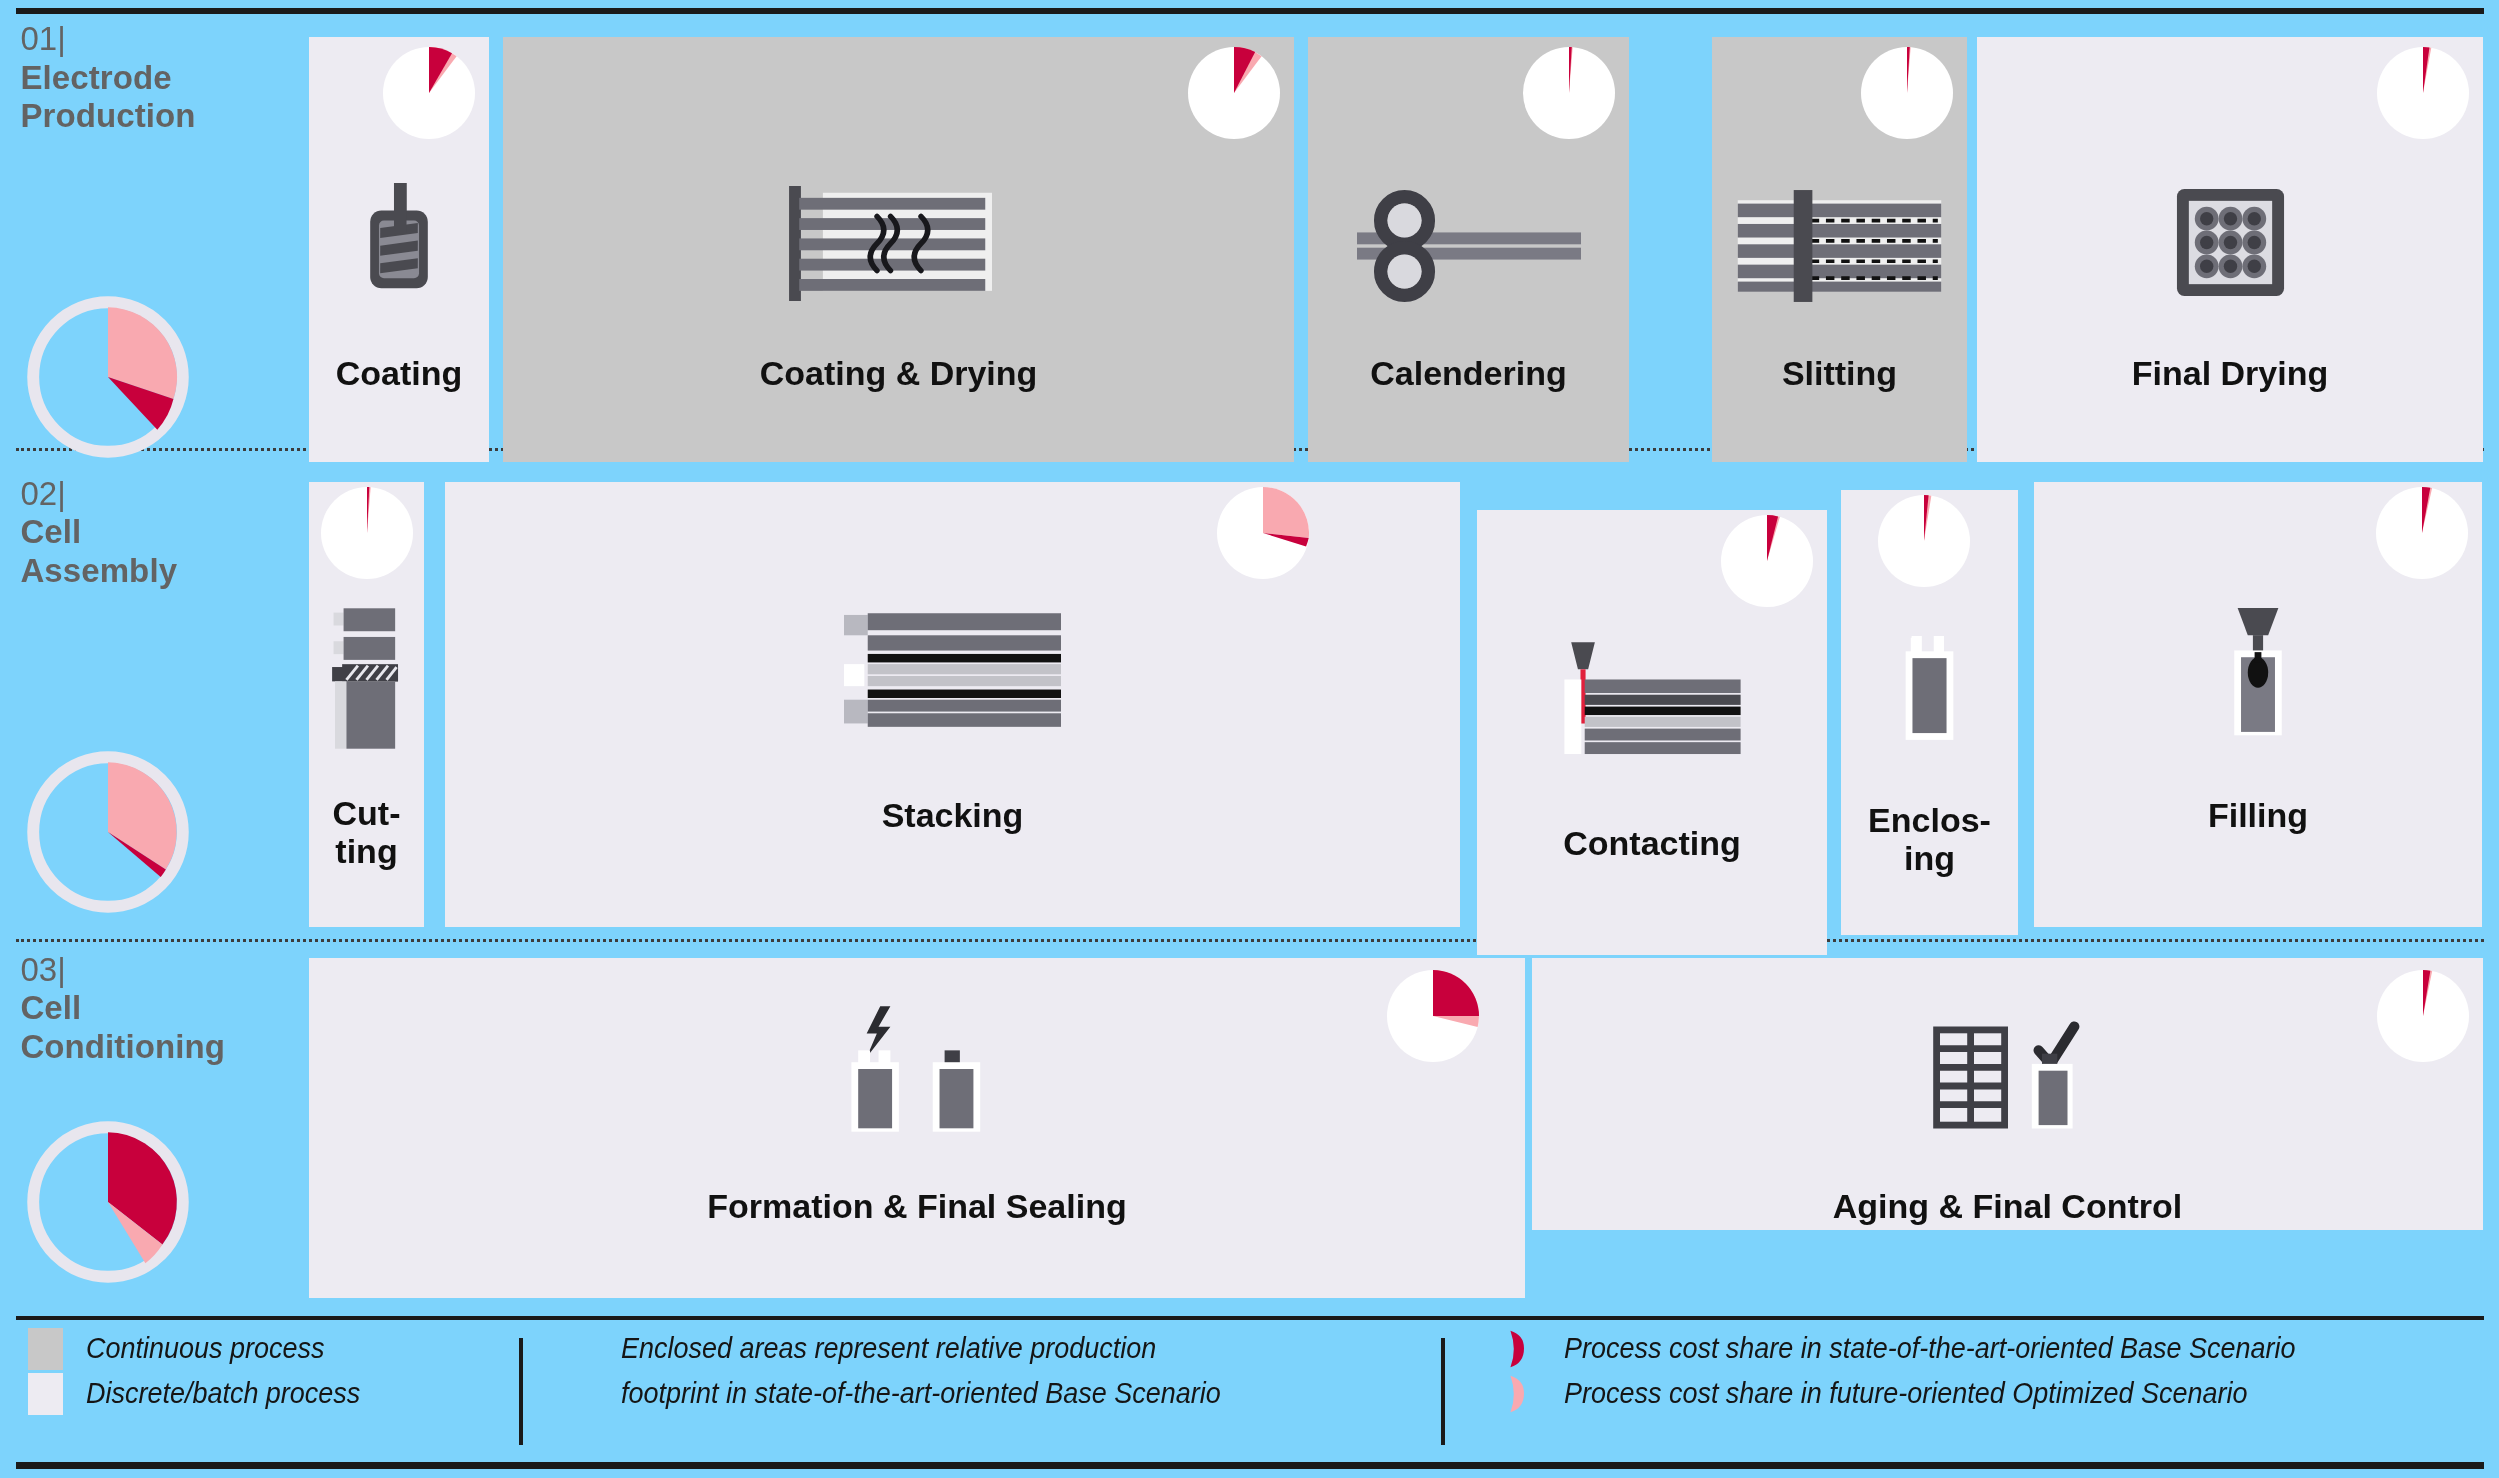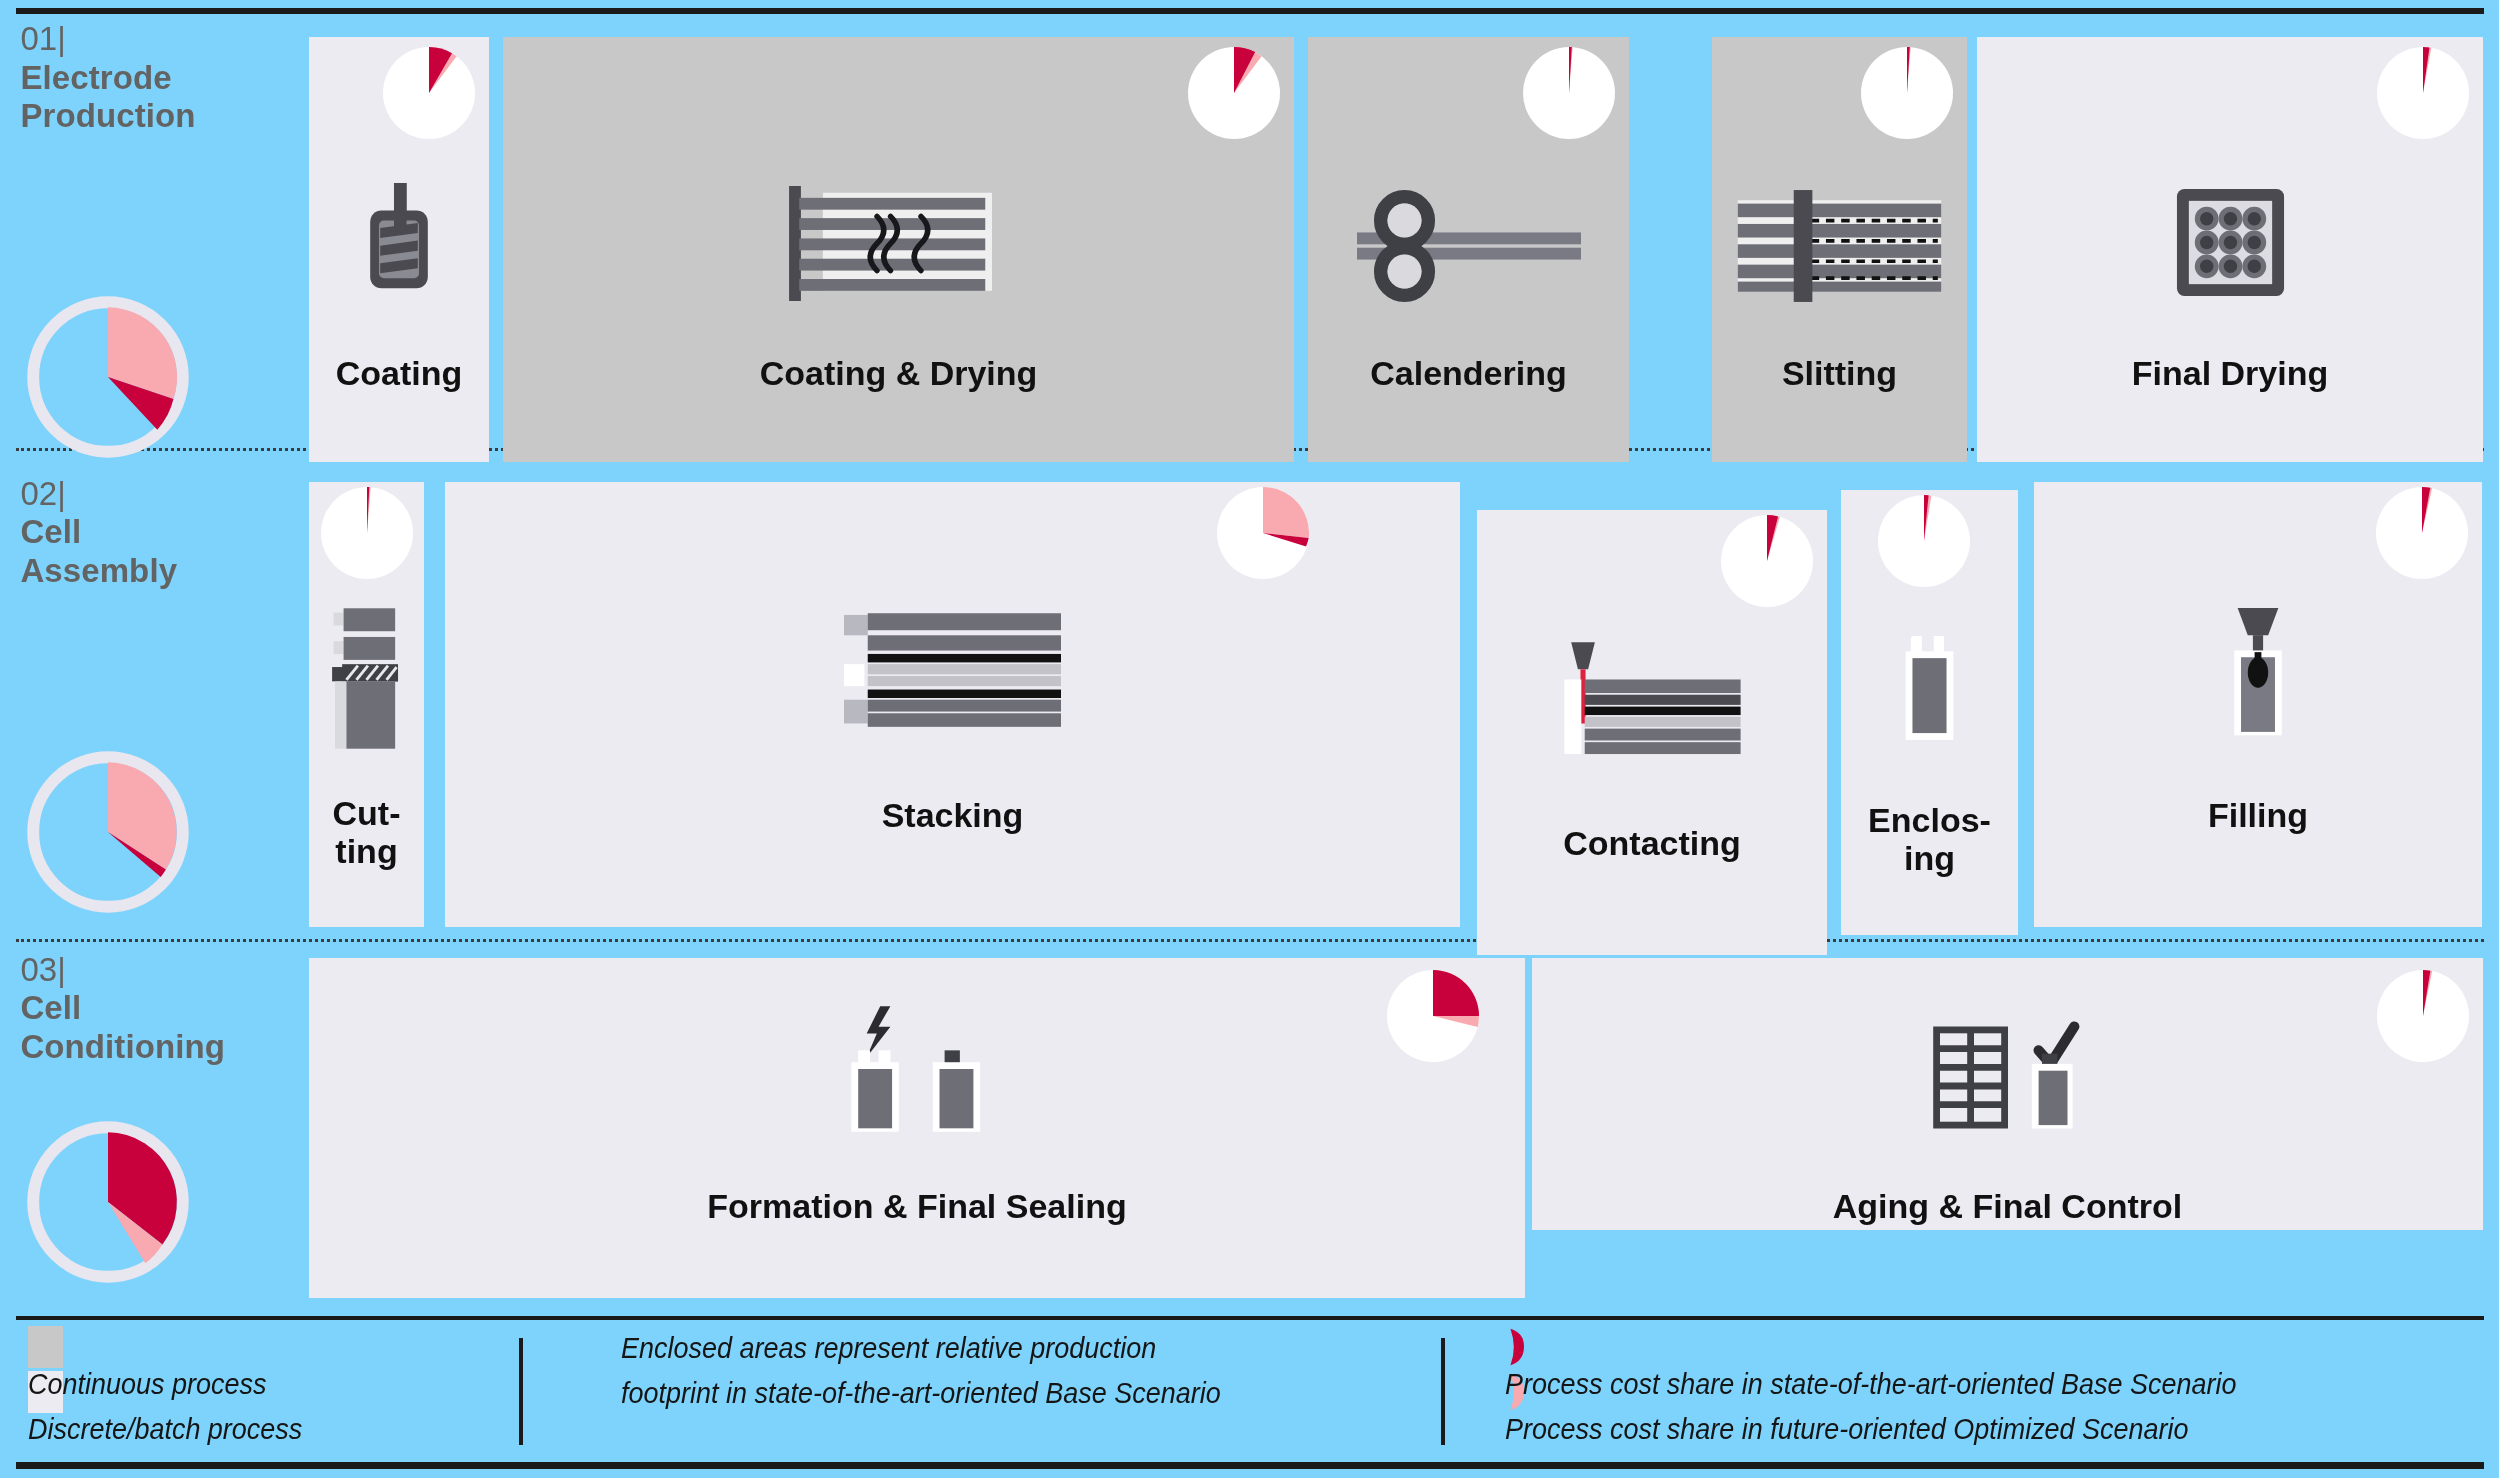--- a/index.html
+++ b/index.html
@@ -39,21 +39,21 @@
     font-weight:bold;color:#111;
     font-size:34px;line-height:1.02;letter-spacing:0px;
   }
   .pbox .picon{position:absolute;left:0;right:0;display:flex;justify-content:center;align-items:center;}
   .pbox .ppie{position:absolute;}
 
   
   .legend{position:absolute;left:16.3px;right:16.3px;top:1326px;height:130px;}
   .legend-col{position:absolute;top:0;height:130px;}
   .legend-div{position:absolute;top:12.2px;width:3.4px;height:107px;background:#1a1a1a;}
-  .lg-row{display:flex;align-items:flex-start;height:45px;flex-direction:column;}
+  .lg-row{display:flex;align-items:center;height:45px;}
   .lg-swatch{width:35px;height:42px;margin-right:23px;flex:0 0 auto;}
   .lg-text{
     font-style:italic;font-size:29px;color:#151515;white-space:nowrap;
     font-family:"Liberation Sans",sans-serif;font-weight:500;
     transform:scaleX(.93);transform-origin:left center;
   }
   .lg-text-only{
     font-style:italic;font-size:29px;color:#151515;white-space:nowrap;
     line-height:45px;height:45px;
     transform:scaleX(.93);transform-origin:left center;

